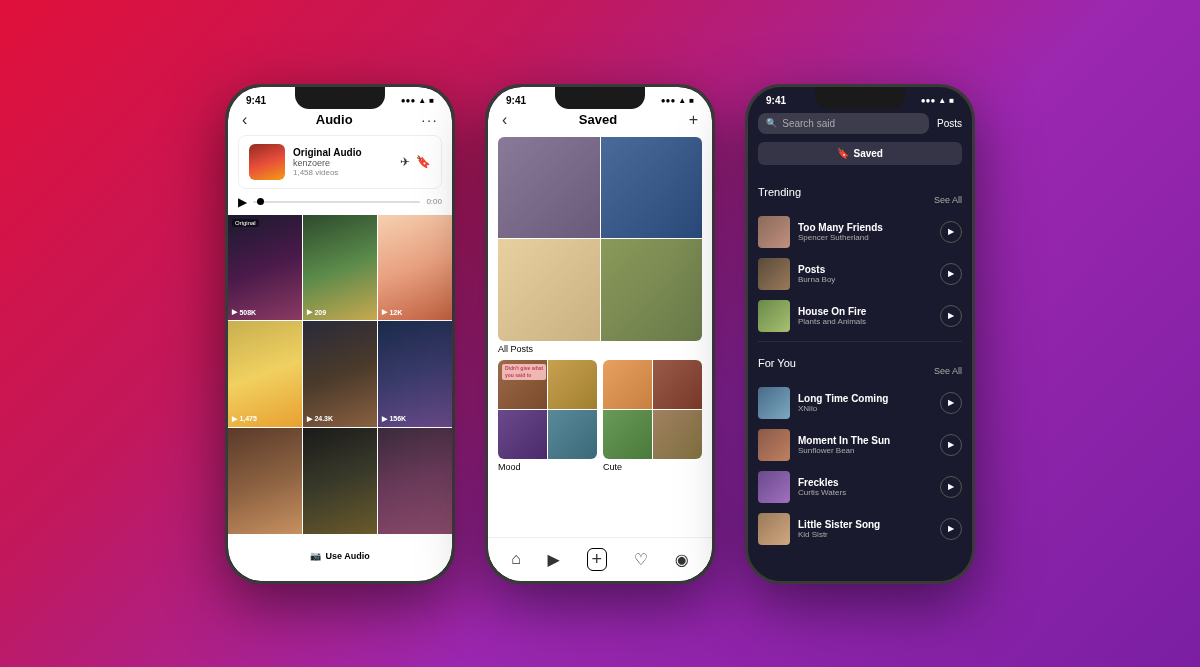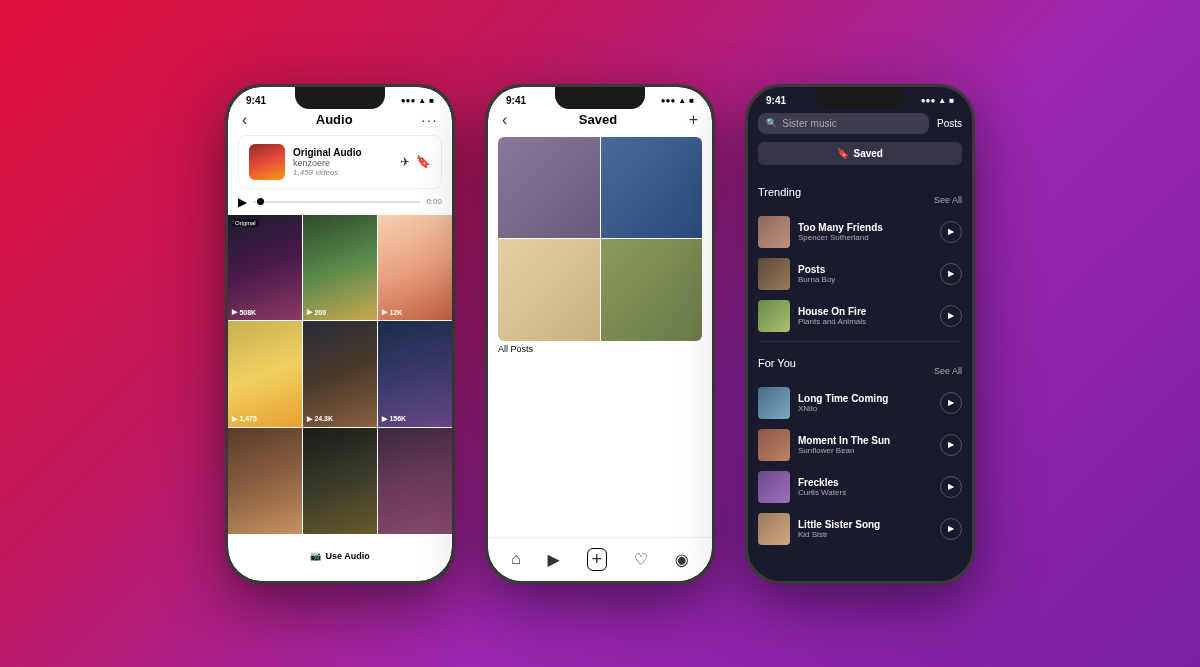--- a/index.html
+++ b/index.html
@@ -92,21 +92,21 @@
       width: 100%;
       height: 100%;
       background: linear-gradient(160deg, #922b21 0%, #e74c3c 50%, #f39c12 100%);
       display: flex;
       align-items: flex-end;
       justify-content: center;
     }
     .track-info { flex: 1; }
     .track-name { font-size: 10px; font-weight: 700; }
     .track-artist { font-size: 9px; color: #555; }
-    .track-videos { font-size: 8px; color: #888; font-style: italic; }
+    .track-videos { font-size: 8px; color: #888; }
     .track-actions { display: flex; gap: 6px; align-items: center; }
     .icon-send { font-size: 12px; color: #333; }
     .icon-bookmark { font-size: 12px; color: #333; }
 
     .audio-progress {
       margin: 0 10px 6px;
       display: flex;
       align-items: center;
       gap: 6px;
       font-size: 8px;
@@ -466,20 +466,41 @@
           <div class="collection-thumb">
             <div class="cthumb-cell ct1"></div>
             <div class="cthumb-cell ct2"></div>
             <div class="cthumb-cell ct3"></div>
             <div class="cthumb-cell ct4"></div>
           </div>
           <div class="collection-label">All Posts</div>
         </div>
       </div>
 
+      <div class="collection-row">
+        <div class="collection-item">
+          <div class="collection-thumb" style="position:relative;">
+            <div class="cthumb-cell ct9"></div>
+            <div class="cthumb-cell ct10"></div>
+            <div class="cthumb-cell ct11"></div>
+            <div class="cthumb-cell ct12"></div>
+            <span class="mood-label">Didn't give what<br>you said to</span>
+          </div>
+          <div class="collection-label">Mood</div>
+        </div>
+        <div class="collection-item">
+          <div class="collection-thumb">
+            <div class="cthumb-cell ct13"></div>
+            <div class="cthumb-cell ct14"></div>
+            <div class="cthumb-cell ct15"></div>
+            <div class="cthumb-cell ct16"></div>
+          </div>
+          <div class="collection-label">Cute</div>
+        </div>
+      </div>
 
     </div>
 
     <div class="tab-bar">
       <span class="tab-icon">⌂</span>
       <span class="tab-icon">▶</span>
       <span class="tab-icon" style="font-size:18px;border:1.5px solid #000;border-radius:6px;padding:0 4px;">+</span>
       <span class="tab-icon">♡</span>
       <span class="tab-icon">◉</span>
     </div>
@@ -494,21 +515,21 @@
       <div class="status-icons">
         <span>●●●</span>
         <span>▲</span>
         <span>■</span>
       </div>
     </div>
 
     <div class="music-header">
       <div class="search-bar">
         <span class="search-icon">🔍</span>
-        <span class="search-placeholder">Sister music</span>
+        <span class="search-placeholder">Search said</span>
       </div>
       <span class="cancel-btn">Posts</span>
     </div>
 
     <div class="saved-tab">
       <span>🔖</span>
       <span>Saved</span>
     </div>
 
     <div class="section-header">

